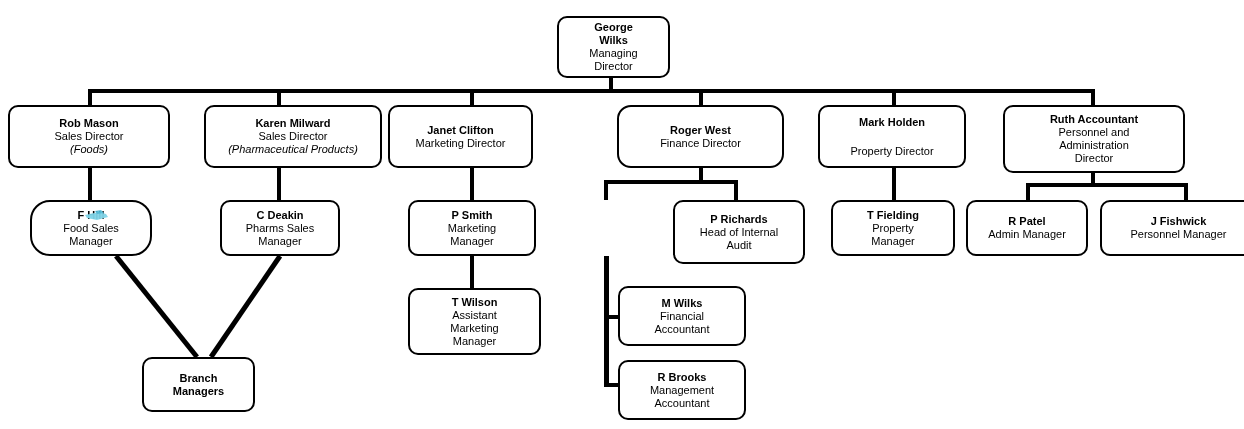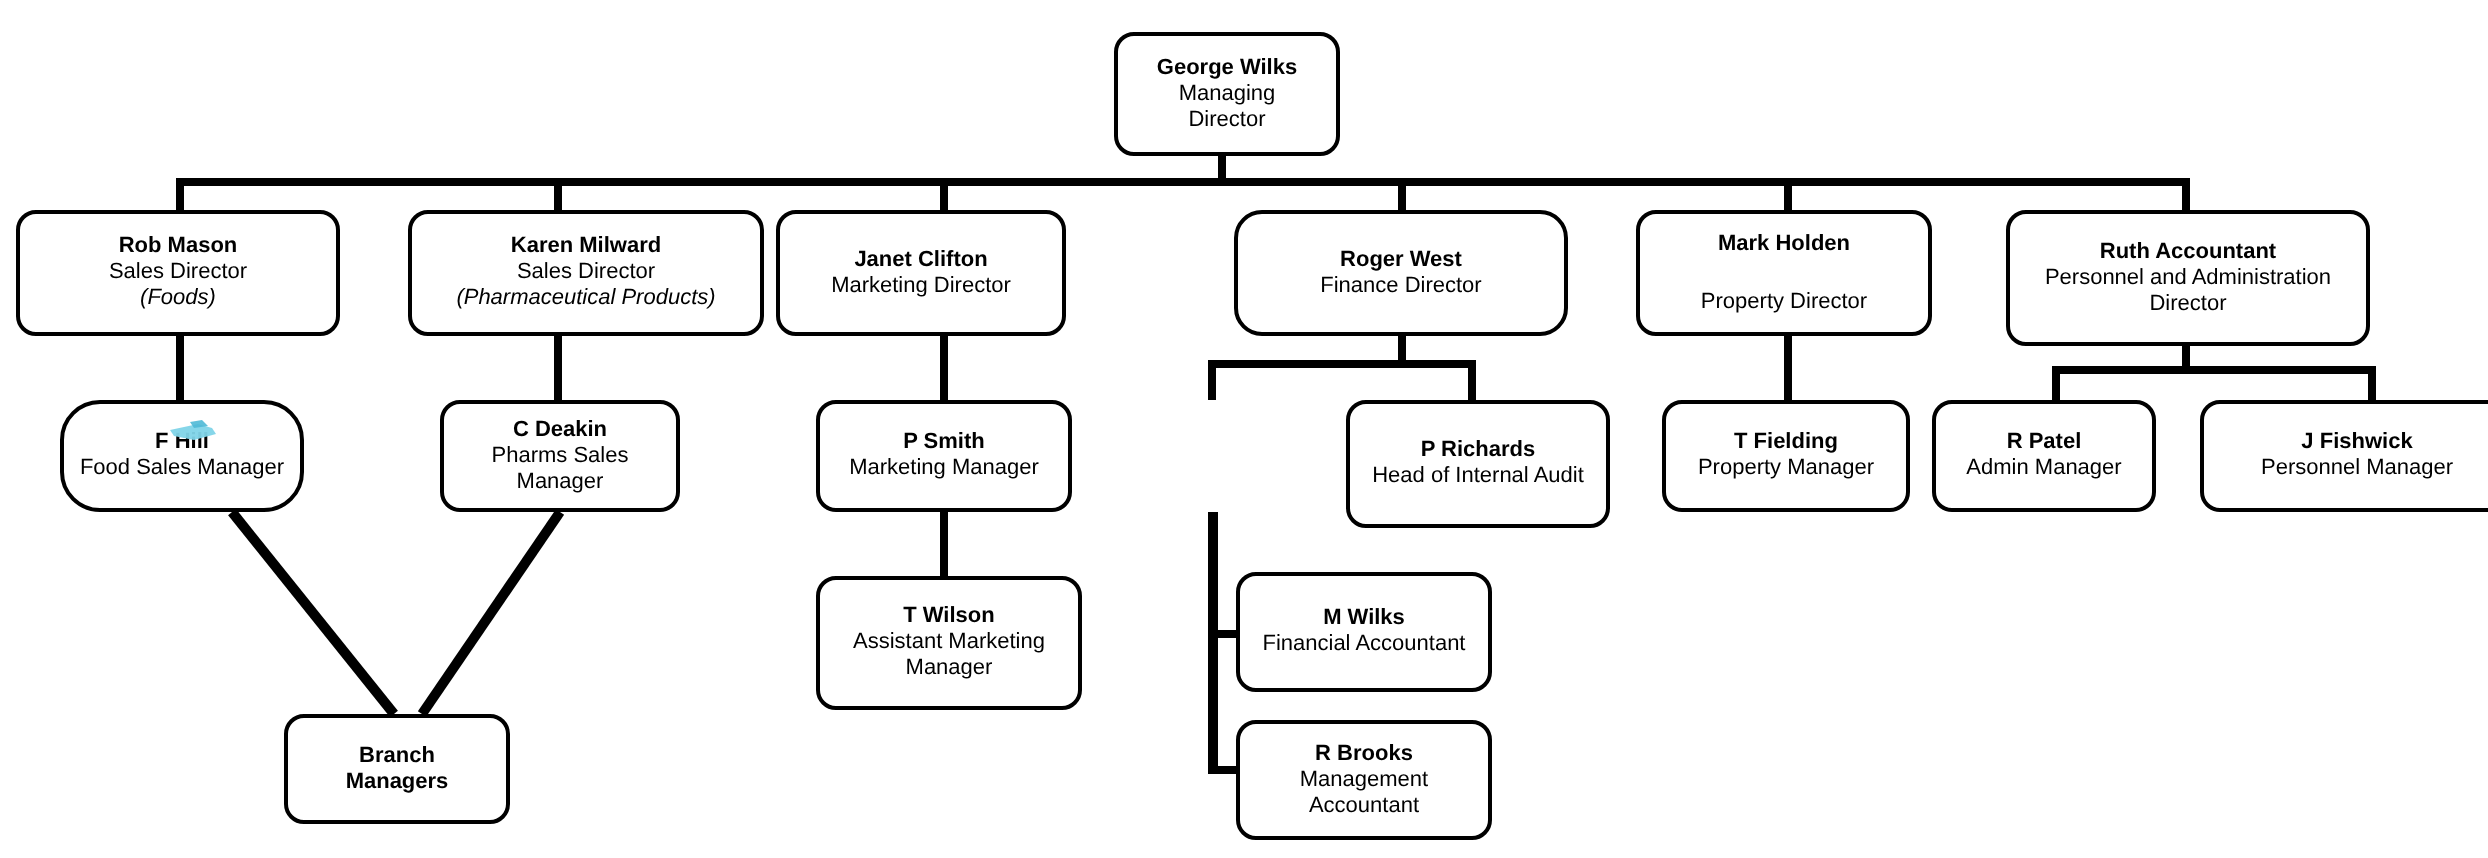--- a/index.html
+++ b/index.html
@@ -19,21 +19,21 @@
     position: absolute;
     box-sizing: border-box;
     border: 2px solid #000000;
     border-radius: 10px;
     background: #ffffff;
     display: flex;
     flex-direction: column;
     align-items: center;
     justify-content: center;
     text-align: center;
-    padding: 2px 4px;
+    padding: 2px 20px;
     z-index: 3;
   }
   .node-name {
     font-weight: bold;
     font-size: 11px;
     line-height: 13px;
     color: #000000;
     white-space: pre-line;
   }
   .node-title {
@@ -169,21 +169,21 @@
   <div class="node" style="left:673px; top:200px; width:132px; height:64px;">
     <span class="node-name">P Richards</span>
     <span class="node-title">Head of Internal Audit</span>
   </div>
 
   <div class="node" style="left:831px; top:200px; width:124px; height:56px;">
     <span class="node-name">T Fielding</span>
     <span class="node-title">Property Manager</span>
   </div>
 
-  <div class="node" style="left:966px; top:200px; width:112px; height:56px;">
+  <div class="node" style="left:966px; top:200px; width:122px; height:56px;">
     <span class="node-name">R Patel</span>
     <span class="node-title">Admin Manager</span>
   </div>
 
   <div class="node" style="left:1100px; top:200px; width:157px; height:56px;">
     <span class="node-name">J Fishwick</span>
     <span class="node-title">Personnel Manager</span>
   </div>
 
   <div class="node" style="left:408px; top:288px; width:133px; height:67px;">

